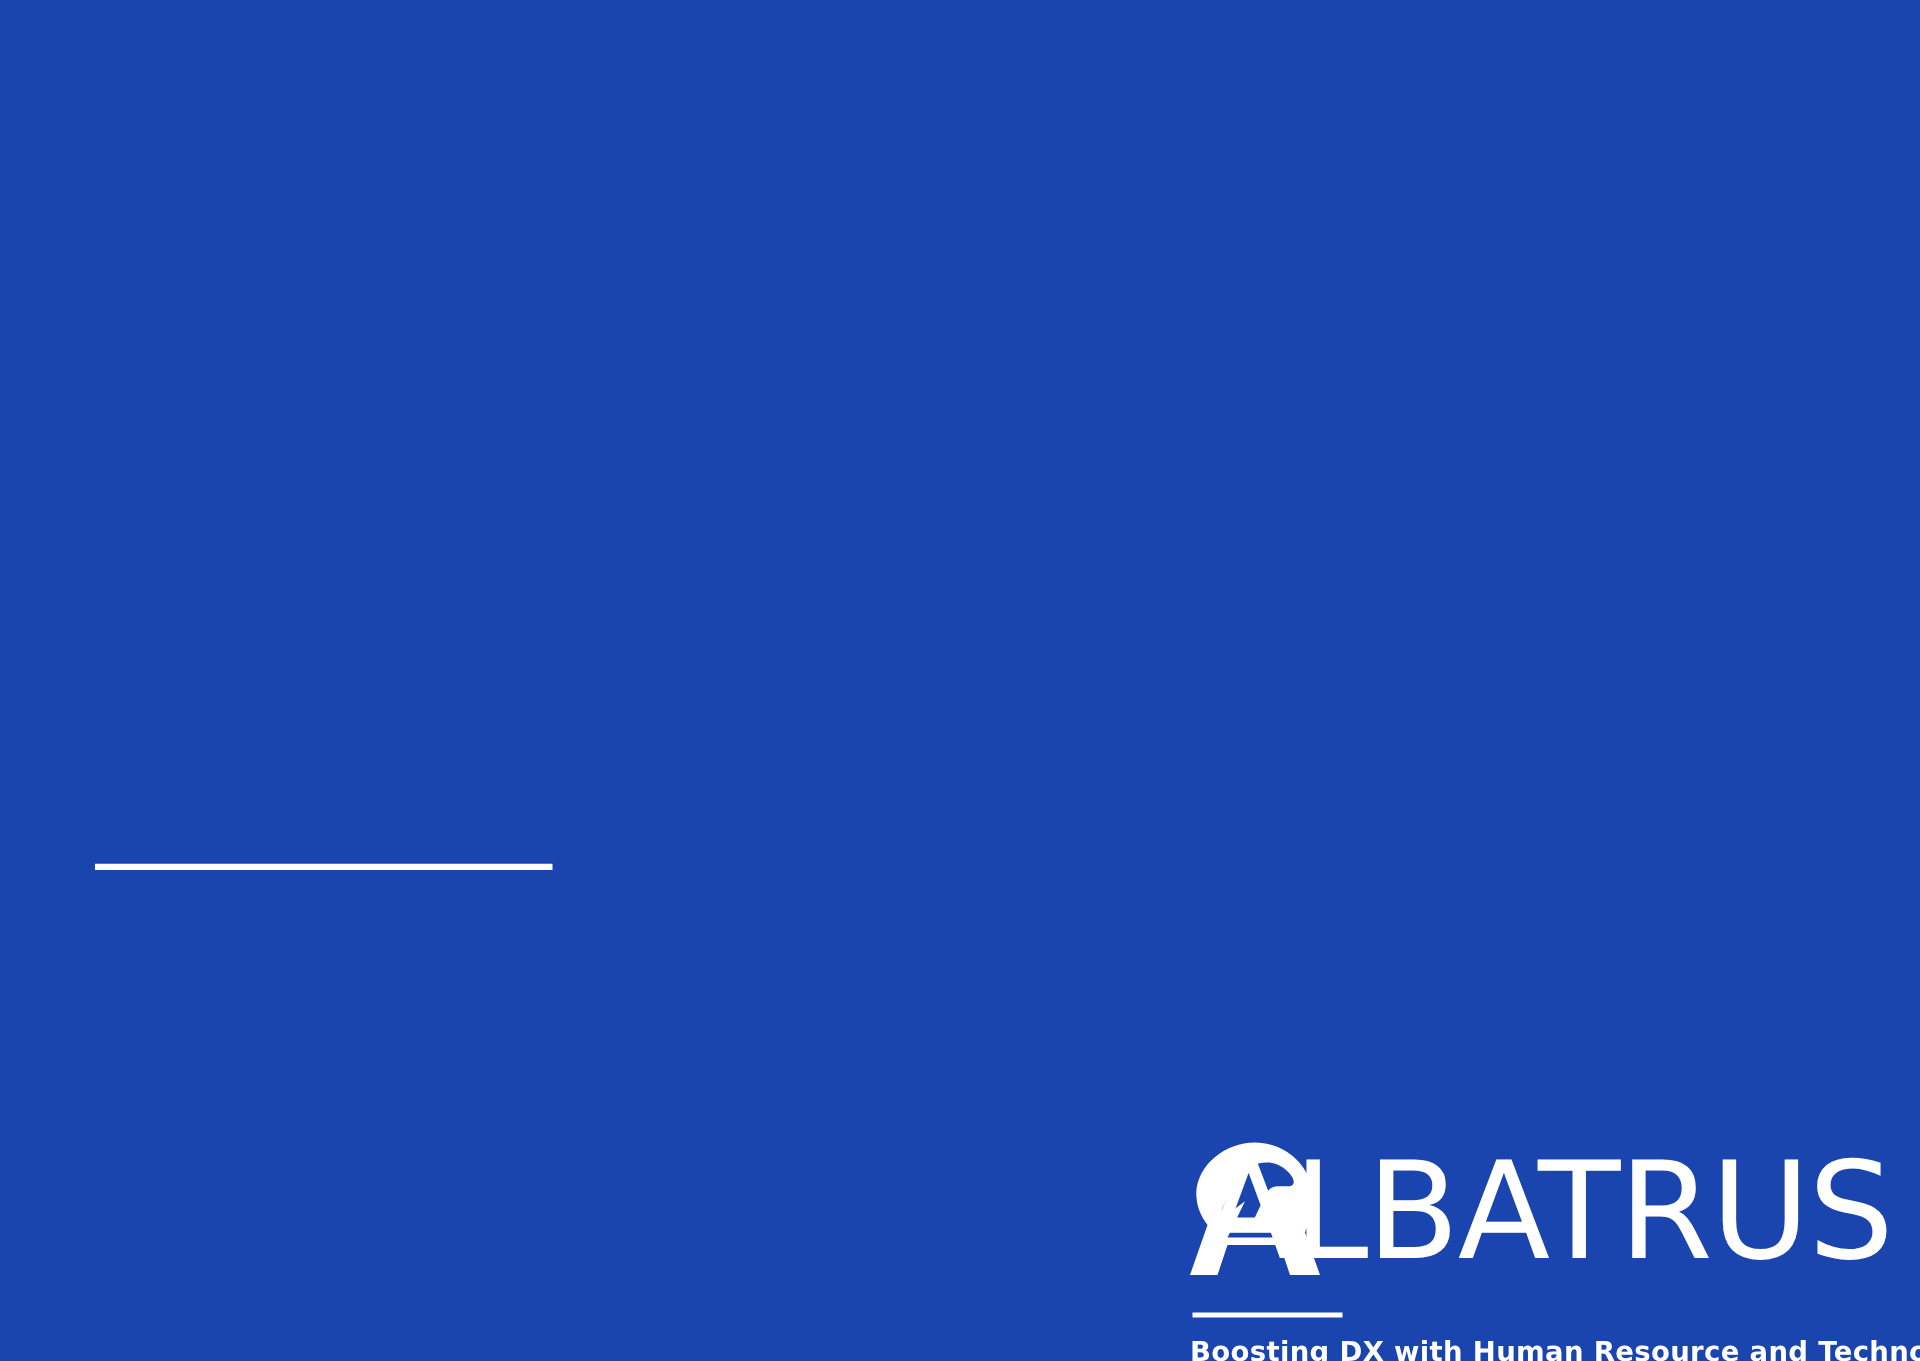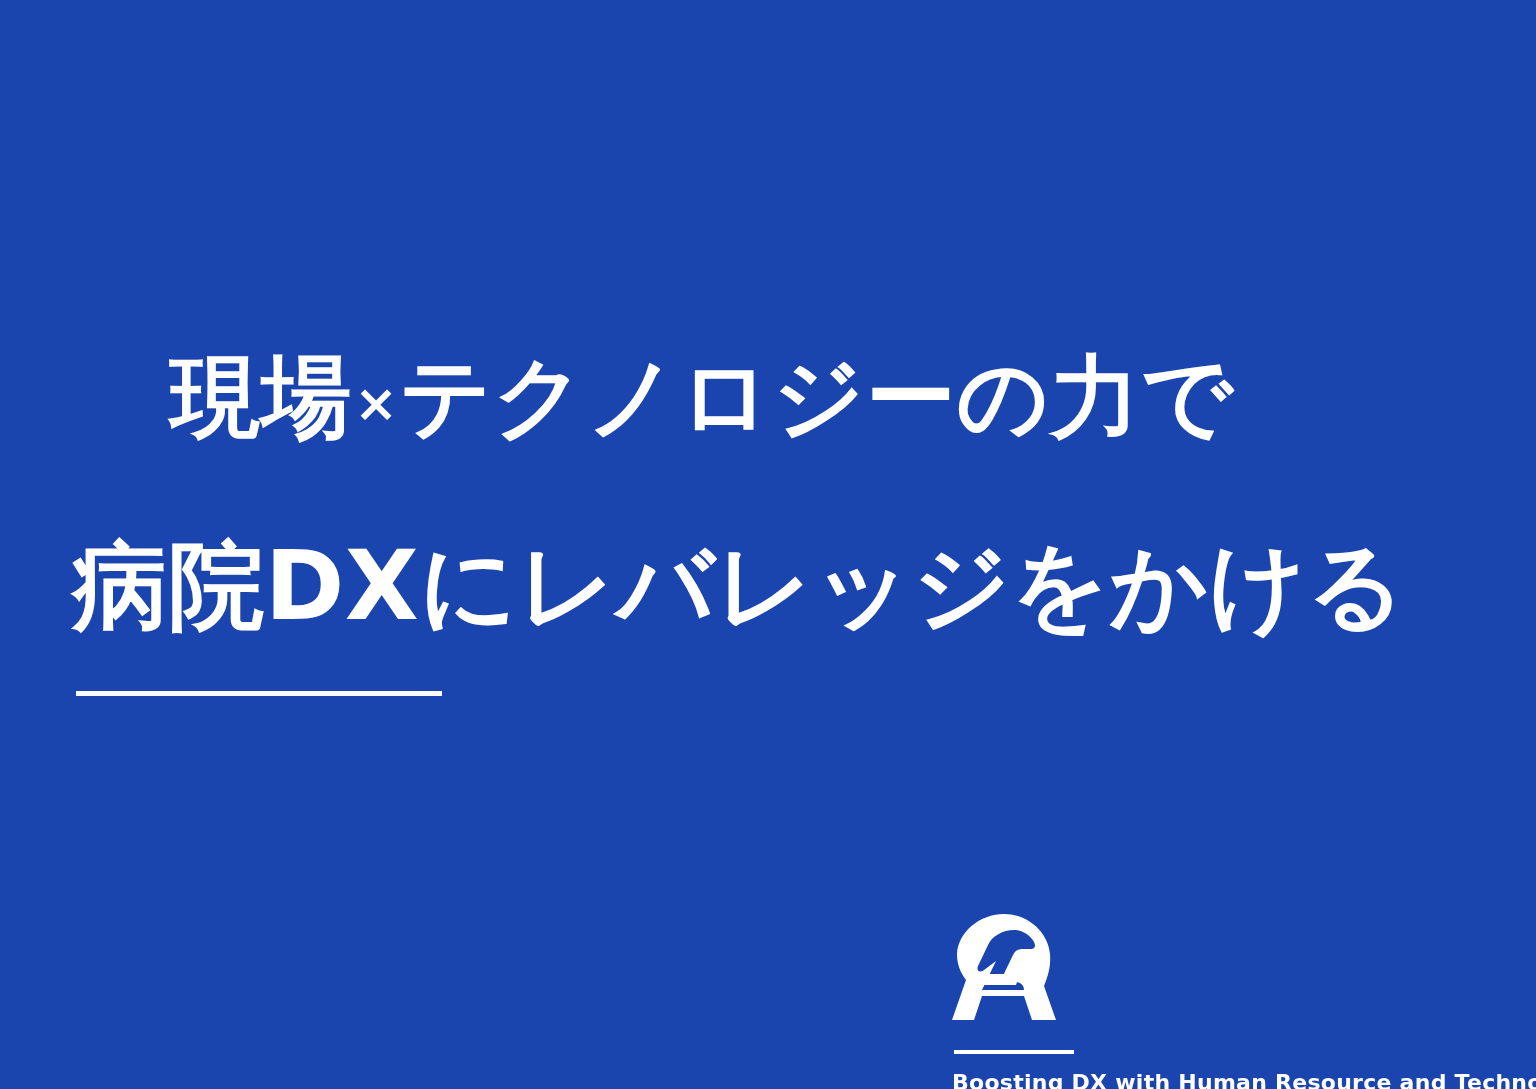--- a/index.html
+++ b/index.html
@@ -125,26 +125,20 @@
     letter-spacing: 0.012em;
     white-space: nowrap;
     font-family: "DejaVu Sans", "Liberation Sans", sans-serif;
   }
 </style>
 </head>
 <body>
 
 <div id="slide">
 
-  <div id="headline">
-
-    <div class="headline-line" id="headline-line-1"><span>現場</span><span class="cross">×</span><span>テクノロジーの力で</span></div>
-
-    <div class="headline-line" id="headline-line-2">病院DXにレバレッジをかける</div>
-  </div>
 
   <div id="headline-rule"></div>
 
   <div id="logo">
 
     <div id="logo-mark-row">
 
       <svg id="logo-bird" viewBox="0 0 106 112" xmlns="http://www.w3.org/2000/svg">
 
         <path fill="#ffffff" d="M52 2
@@ -172,20 +166,21 @@
                  L30 78
                  L44 49
                  L32 58
                  C28 61 24 59 26 54
                  L36 33
                  C40 24 51 18 62 18 Z"></path>
 
         <path fill="#ffffff" d="M34 62 L68 62 L64 73 L30 73 Z"></path>
       </svg>
 
+      <div id="logo-wordmark">ALBATRUS</div>
     </div>
 
     <div id="logo-rule"></div>
 
     <div id="logo-tagline">Boosting DX with Human Resource and Technology</div>
   </div>
 
 </div>
 
 </body></html>

